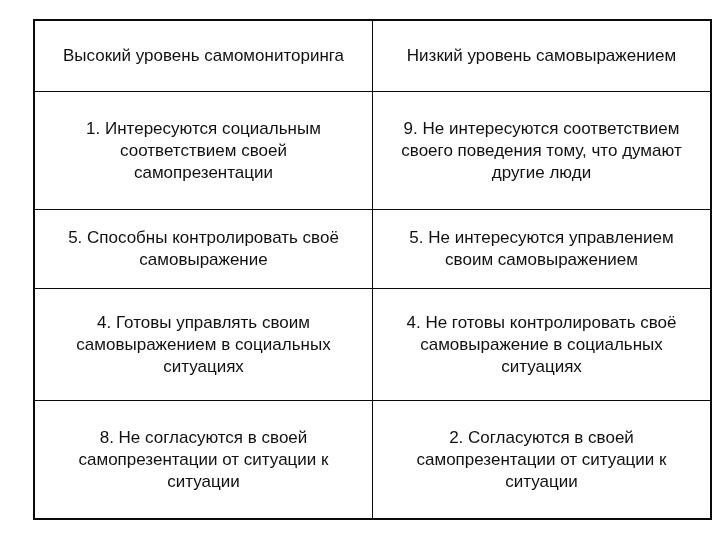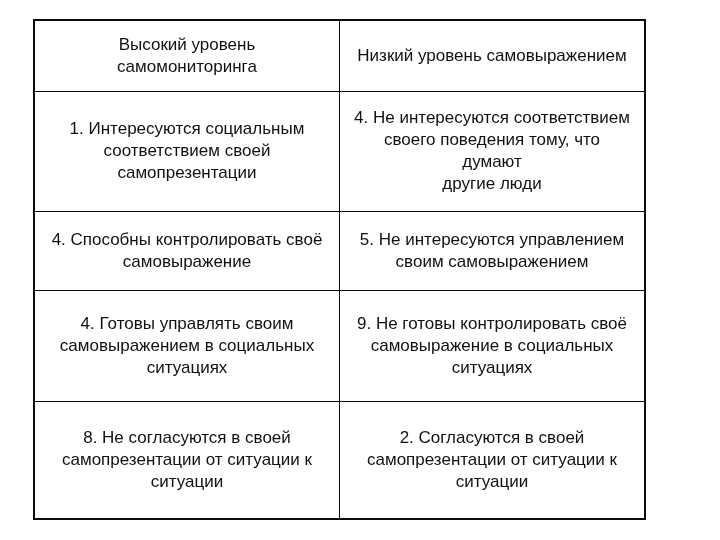--- a/index.html
+++ b/index.html
@@ -14,21 +14,21 @@
     position: relative;
     width: 720px;
     height: 540px;
     background: #ffffff;
     overflow: hidden;
   }
   table.cmp {
     position: absolute;
     left: 33px;
     top: 19px;
-    width: 613px;
+    width: 679px;
     height: 501px;
     border-collapse: collapse;
     table-layout: fixed;
     border: 2px solid #0a0a0a;
   }
   table.cmp td {
     border: 1.5px solid #0a0a0a;
     width: 50%;
     vertical-align: middle;
     text-align: center;
@@ -53,35 +53,35 @@
   <table class="cmp">
     <tbody>
       <tr class="r-header">
         <td>Высокий уровень самомониторинга</td>
         <td>Низкий уровень самовыражением</td>
       </tr>
       <tr class="r1">
         <td>1. Интересуются социальным
 соответствием своей
 самопрезентации</td>
-        <td>4. Не интересуются соответствием
+        <td>9. Не интересуются соответствием
 своего поведения тому, что думают
 другие люди</td>
       </tr>
       <tr class="r3">
-        <td>4. Способны контролировать своё
+        <td>5. Способны контролировать своё
 самовыражение</td>
         <td>5. Не интересуются управлением
 своим самовыражением</td>
       </tr>
       <tr class="r4">
         <td>4. Готовы управлять своим
 самовыражением в социальных
 ситуациях</td>
-        <td>9. Не готовы контролировать своё
+        <td>4. Не готовы контролировать своё
 самовыражение в социальных
 ситуациях</td>
       </tr>
       <tr class="r5">
         <td>8. Не согласуются в своей
 самопрезентации от ситуации к
 ситуации</td>
         <td>2. Согласуются в своей
 самопрезентации от ситуации к
 ситуации</td>

